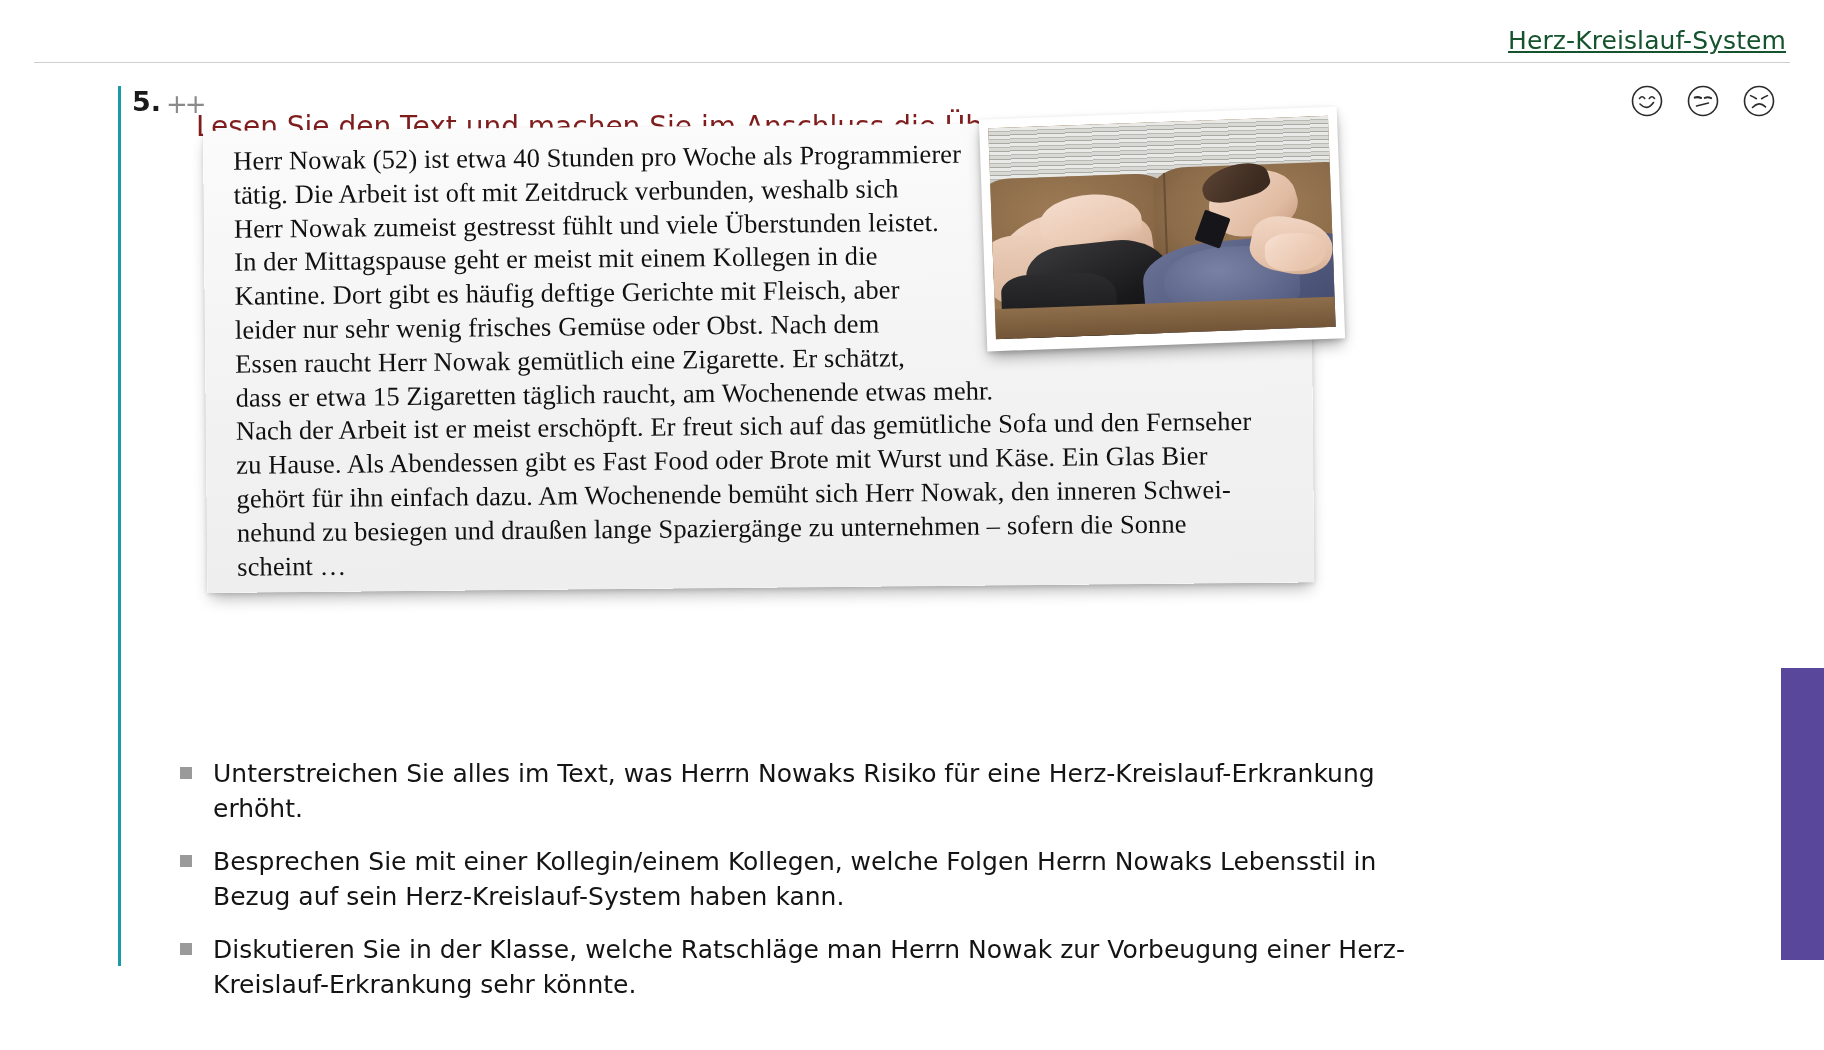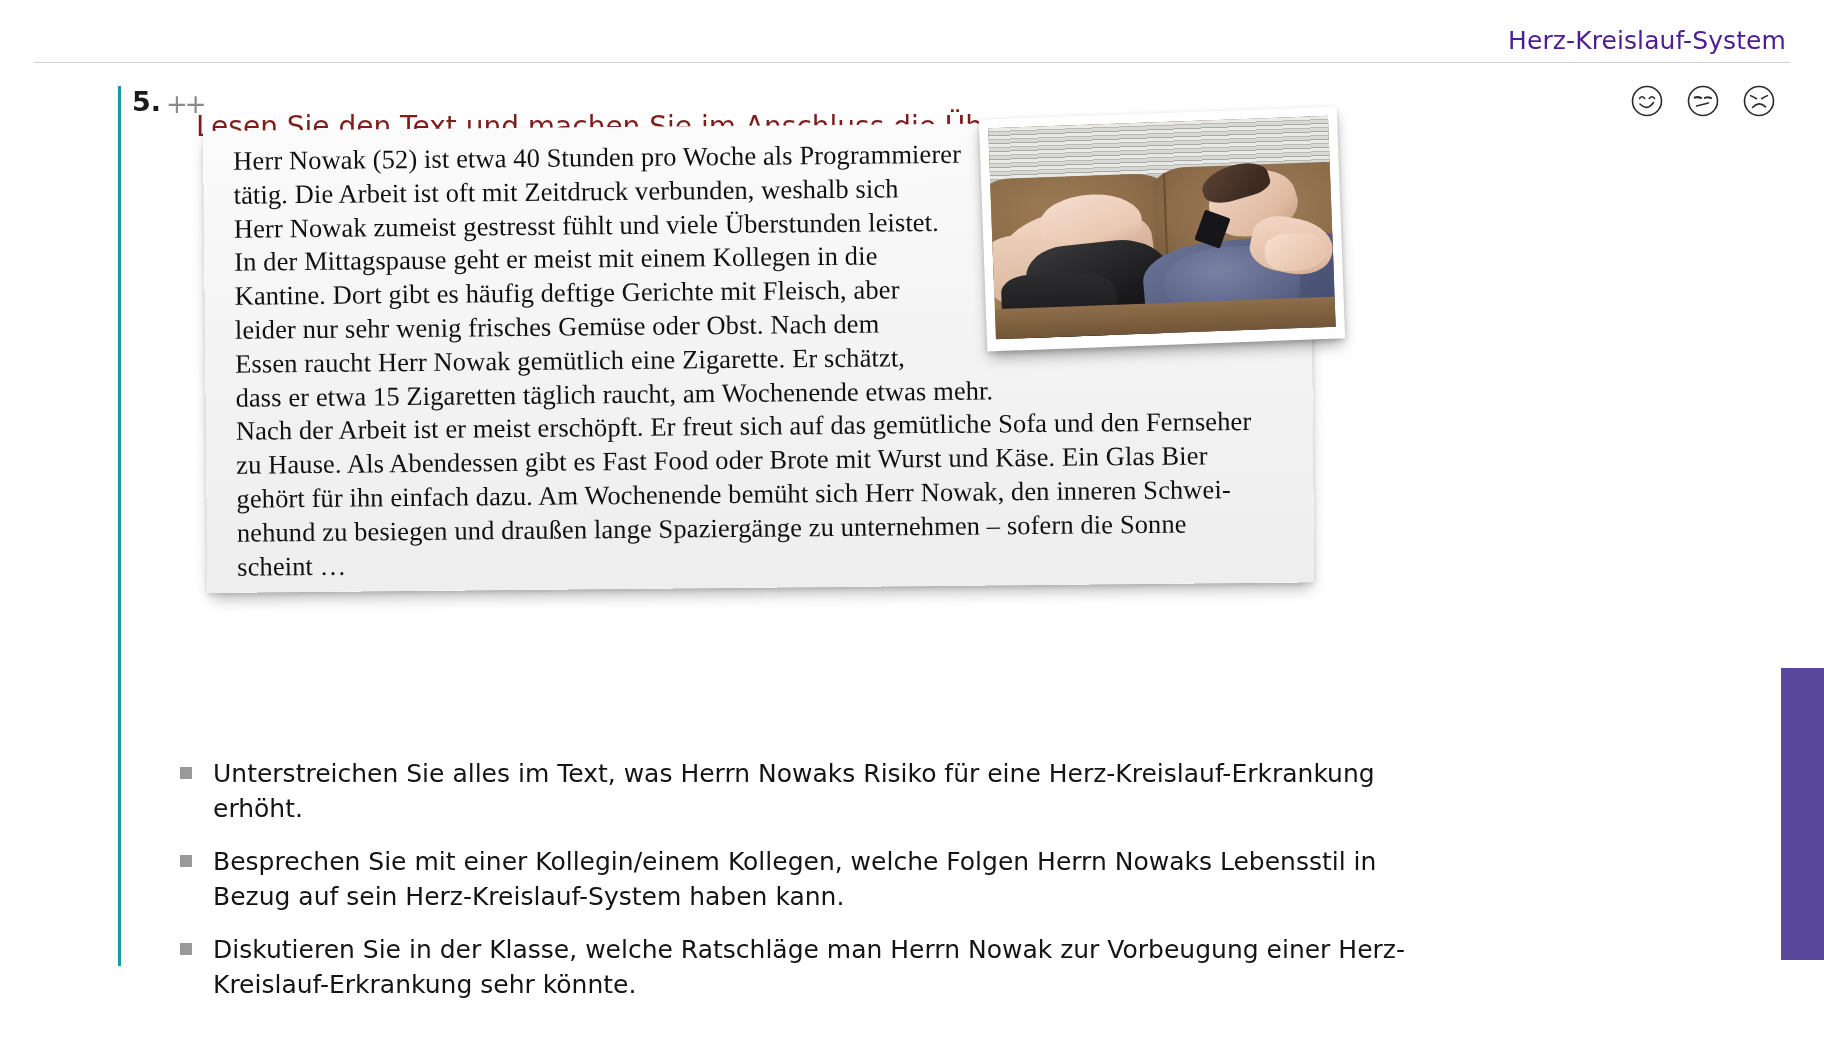--- a/index.html
+++ b/index.html
@@ -329,21 +329,21 @@
     height: 292px;
     background: #59479b;
   }
 </style>
 </head>
 <body>
 
 <div id="page">
 
   <div id="header-band">
-    <div id="chapter-title" style="color: #4c1d95;">Herz-Kreislauf-System</div>
+    <div id="chapter-title" style="color: #14532d; text-decoration: underline;">Herz-Kreislauf-System</div>
     <div id="header-rule"></div>
   </div>
 
   <div id="left-rule" style="background: rgb(24, 154, 168);"></div>
 
   <div id="exercise-head">
     <span id="ex-number">5.</span>
     <span id="ex-level">++</span>
     <span id="ex-instruction">Lesen Sie den Text und machen Sie im Anschluss die Übungen unten.</span>
   </div>

